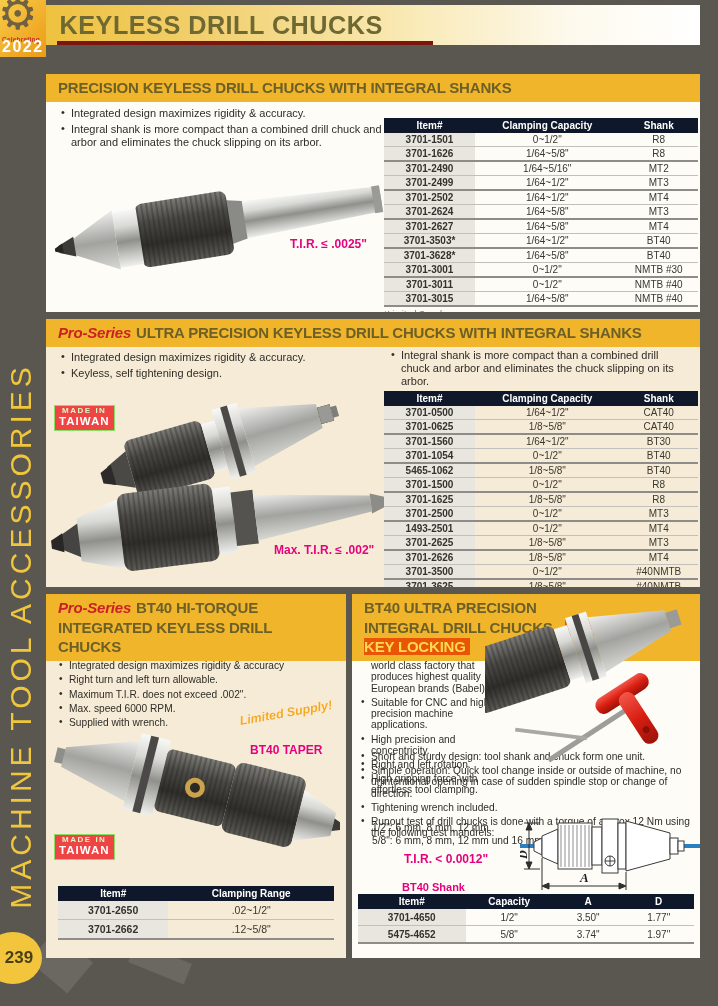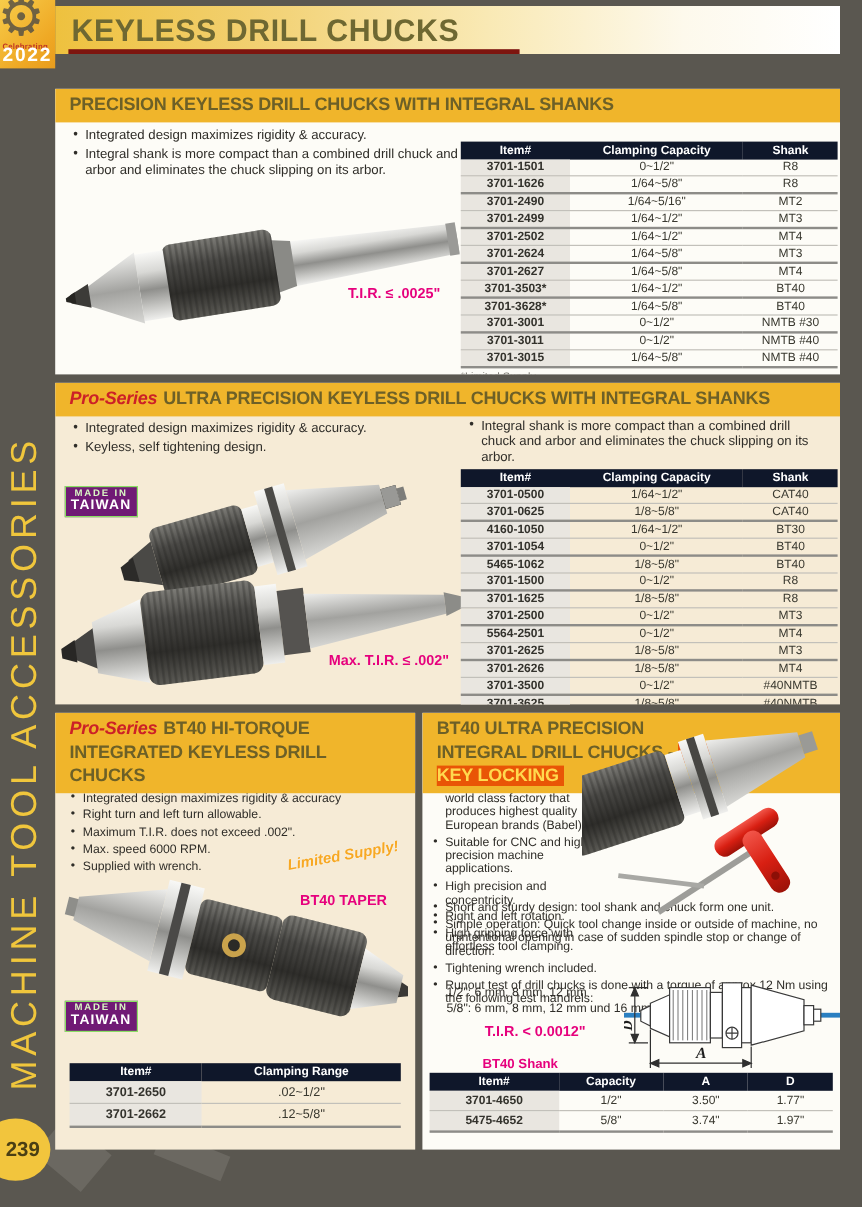--- a/index.html
+++ b/index.html
@@ -53,21 +53,21 @@
   .tbl3col td:nth-child(1){width:29%}.tbl3col td:nth-child(2){width:46%}.tbl3col td:nth-child(3){width:25%}
   .tbl2col td:nth-child(1){width:40%}.tbl2col td:nth-child(2){width:60%}
   .tbl2col td{padding:3px 2px;font-size:10.5px;}
   .tbl4col td:nth-child(1){width:32%}.tbl4col td:nth-child(2){width:26%}
   .tbl4col td:nth-child(3){width:21%}.tbl4col td:nth-child(4){width:21%}
   .tbl4col td{padding:2.5px 2px;}
 
   .abs{position:absolute;}
   .tir{color:#e6007d;font-weight:bold;font-size:12px;white-space:nowrap;}
   .footnote{font-size:9px;color:#79766e;margin-top:2px;}
-  .made-in{display:inline-block;background:#701a75;border:1px solid #8ade63;padding:1px 4px 2px 4px;text-align:center;line-height:1;z-index:5;}
+  .made-in{display:inline-block;background:#ef4444;border:1px solid #8ade63;padding:1px 4px 2px 4px;text-align:center;line-height:1;z-index:5;}
   .made-in .l1{display:block;font-size:8px;font-weight:bold;color:#d9f7c4;letter-spacing:1.5px;}
   .made-in .l2{display:block;font-size:11.5px;font-weight:bold;color:#ffffff;letter-spacing:1px;margin-top:1px;}
   .limited{color:#f7a823;font-weight:bold;font-style:italic;font-size:12.5px;transform:rotate(-10deg);white-space:nowrap;text-shadow:0 0 1px #fff;}
   .taper-label{color:#e6007d;font-weight:bold;font-size:12px;white-space:nowrap;}
   .shank-label{color:#e6007d;font-weight:bold;font-size:11px;margin-left:44px;}
 </style>
 </head>
 <body>
 
 <svg width="0" height="0" style="position:absolute">
@@ -271,21 +271,21 @@
             <td>3701-0500</td>
             <td>1/64~1/2"</td>
             <td>CAT40</td>
           </tr>
           <tr>
             <td>3701-0625</td>
             <td>1/8~5/8"</td>
             <td>CAT40</td>
           </tr>
           <tr>
-            <td>4160-1050</td>
+            <td>3701-1560</td>
             <td>1/64~1/2"</td>
             <td>BT30</td>
           </tr>
           <tr>
             <td>3701-1054</td>
             <td>0~1/2"</td>
             <td>BT40</td>
           </tr>
           <tr>
             <td>5465-1062</td>
@@ -301,21 +301,21 @@
             <td>3701-1625</td>
             <td>1/8~5/8"</td>
             <td>R8</td>
           </tr>
           <tr>
             <td>3701-2500</td>
             <td>0~1/2"</td>
             <td>MT3</td>
           </tr>
           <tr>
-            <td>5564-2501</td>
+            <td>1493-2501</td>
             <td>0~1/2"</td>
             <td>MT4</td>
           </tr>
           <tr>
             <td>3701-2625</td>
             <td>1/8~5/8"</td>
             <td>MT3</td>
           </tr>
           <tr>
             <td>3701-2626</td>

